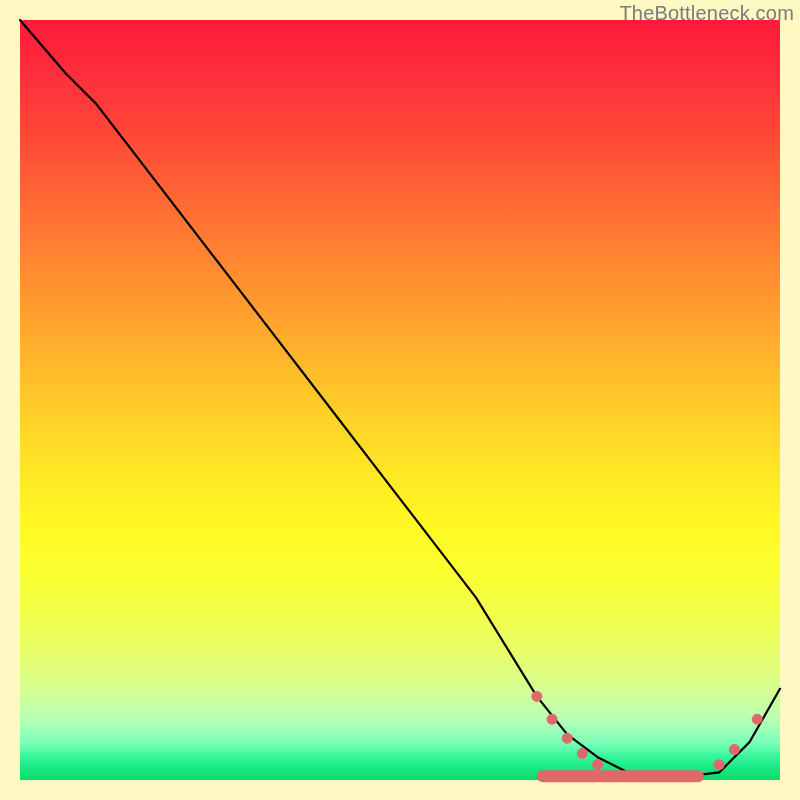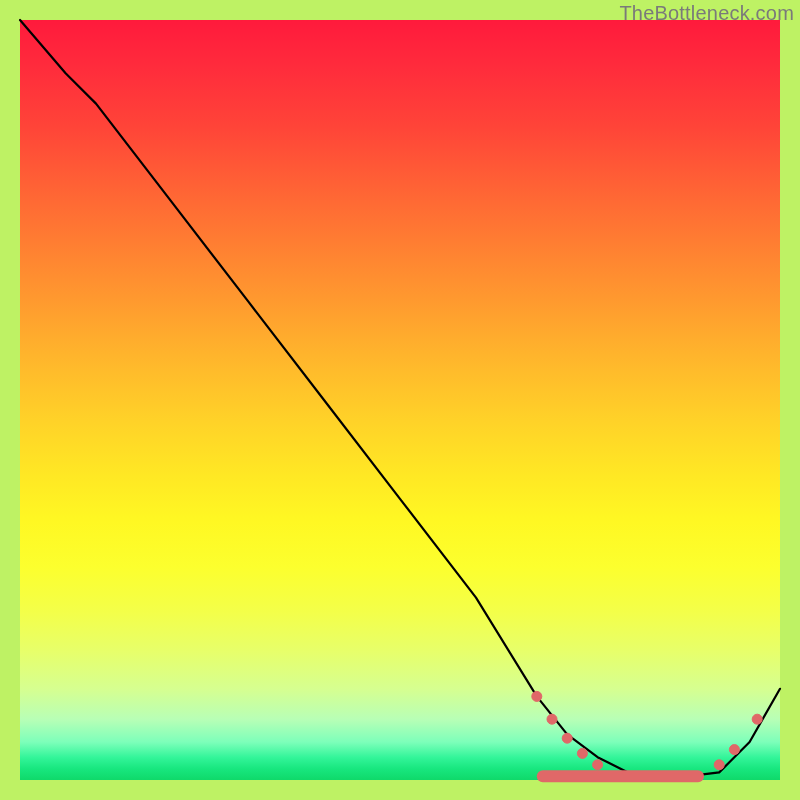--- a/index.html
+++ b/index.html
@@ -8,21 +8,21 @@
     width: 800px;
     height: 800px;
     background: #000;
     overflow: hidden;
     font-family: Arial, Helvetica, sans-serif;
   }
   .frame {
     position: relative;
     width: 800px;
     height: 800px;
-    background: #bef264;
+    background: #fef9c3;
   }
   .plot {
     position: absolute;
     left: 20px;
     top: 20px;
     width: 760px;
     height: 760px;
     
     background: linear-gradient(to bottom,
       #ff1a3c 0%,

